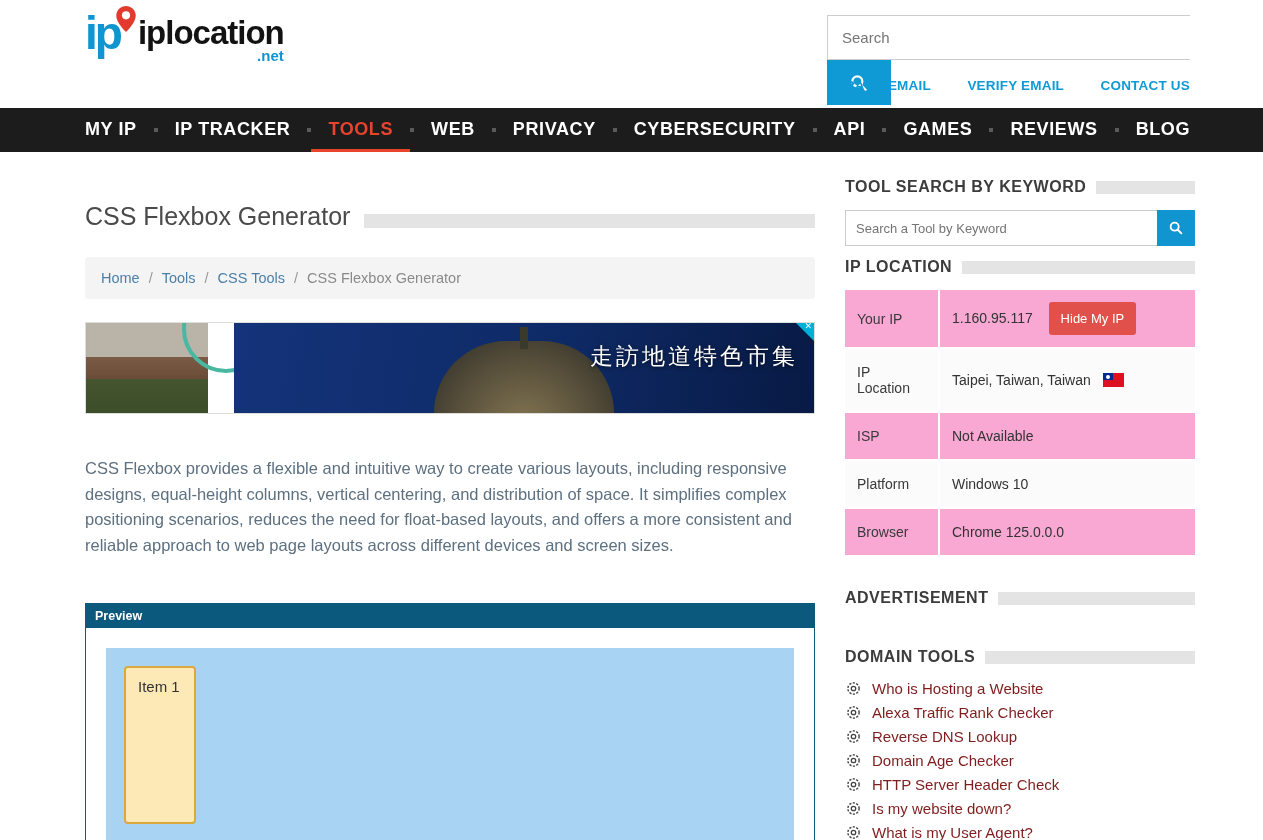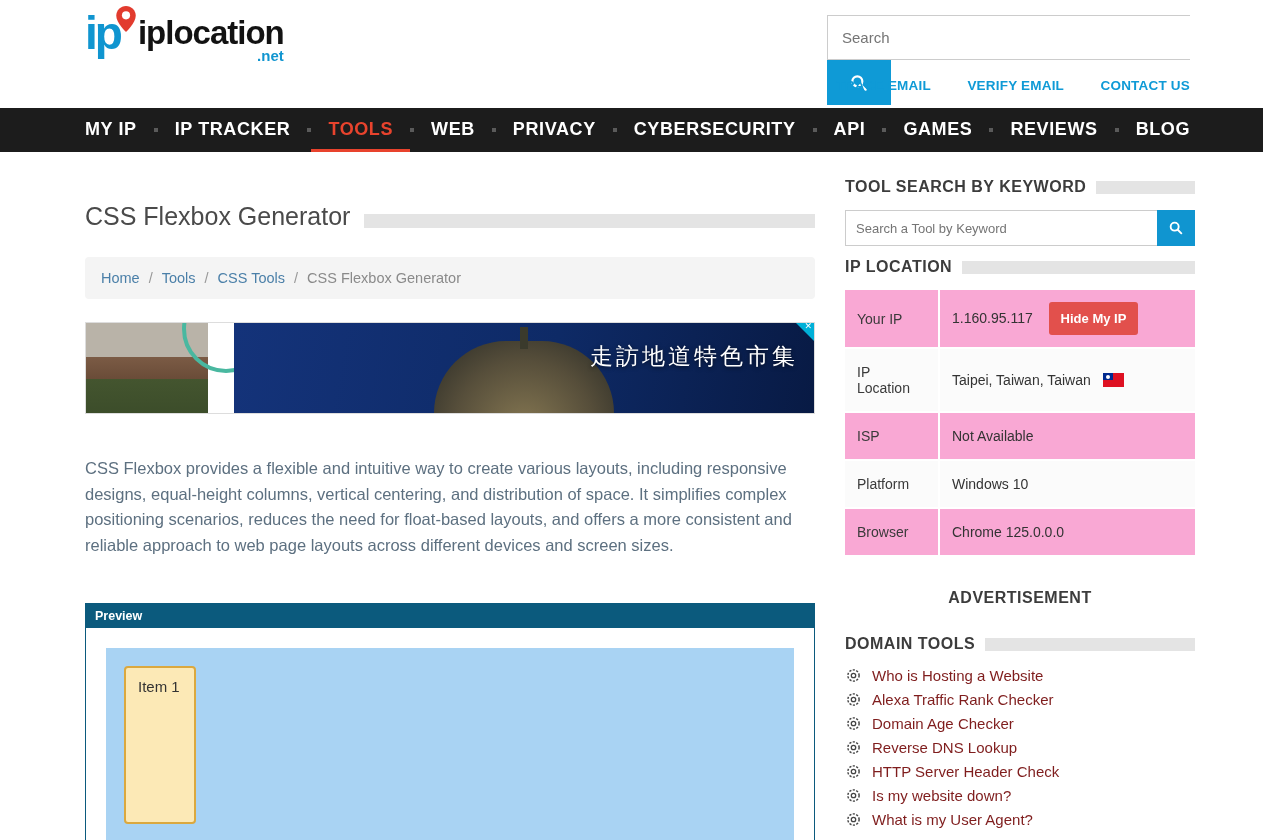--- a/index.html
+++ b/index.html
@@ -92,28 +92,28 @@
     font-size:13px; color:#777; outline:none; font-family:"Liberation Sans", sans-serif; }
   .tool-search button { width:38px; height:36px; background:#1095d0; border:none; cursor:pointer;
     display:flex; align-items:center; justify-content:center; }
 
   .ip-table { width:100%; border-collapse:collapse; margin-bottom:32px; }
   .ip-table td { font-size:14px; color:#333; padding:15px 12px; vertical-align:middle; }
   .ip-table td.lbl { width:94px; border-right:2px solid #fff; color:#3a3a3a; }
   .row-odd  { background:#f9a8d4; border-bottom:2px solid #fff; }
   .row-even { background:#fbfbfb; border-bottom:2px solid #fff; }
   .row-tall td { padding-top:12px; padding-bottom:12px; }
-  .hide-ip { background:#e2504c; color:#fff; font-weight:700; font-size:13px; border:none; border-radius:3px;
+  .hide-ip { background:#e2504c; color:#fff; font-weight:400; font-size:13px; border:none; border-radius:3px;
     padding:9px 12px; margin-left:12px; cursor:pointer; font-family:"Liberation Sans", sans-serif; }
   .flag { display:inline-block; width:21px; height:14px; background:#de1122; position:relative;
     vertical-align:-2px; margin-left:8px; }
   .flag-canton { position:absolute; left:0; top:0; width:10px; height:7px; background:#002a8f; }
   .flag-sun { position:absolute; left:3px; top:1.5px; width:4px; height:4px; background:#fff; border-radius:50%; }
 
-  .adv-heading { margin-bottom:28px;flex-direction:column; }
+  .adv-heading { margin-bottom:41px; }
   .domain-tools { margin-top:12px; }
   .dt-item { display:flex; align-items:center; margin-bottom:7px; }
   .dt-icon { margin-right:10px; flex:none; display:flex; }
   .dt-item a { color:#7f1d1d; font-size:15px; }
 </style>
 </head>
 <body>
 
 <header class="site-header">
   <a class="logo">
@@ -295,30 +295,30 @@
           </span>
         <a>Alexa Traffic Rank Checker</a>
       </div>
       <div class="dt-item">
         <span class="dt-icon">
             <svg width="17" height="17" viewBox="0 0 20 20">
               <circle cx="10" cy="10" r="6.6" fill="none" stroke="#444" stroke-width="1.7" stroke-dasharray="2.5 1.7"></circle>
               <circle cx="10" cy="10" r="2.6" fill="none" stroke="#444" stroke-width="1.5"></circle>
             </svg>
           </span>
+        <a>Reverse DNS Lookup</a>
+      </div>
+      <div class="dt-item">
+        <span class="dt-icon">
+            <svg width="17" height="17" viewBox="0 0 20 20">
+              <circle cx="10" cy="10" r="6.6" fill="none" stroke="#444" stroke-width="1.7" stroke-dasharray="2.5 1.7"></circle>
+              <circle cx="10" cy="10" r="2.6" fill="none" stroke="#444" stroke-width="1.5"></circle>
+            </svg>
+          </span>
         <a>Domain Age Checker</a>
-      </div>
-      <div class="dt-item">
-        <span class="dt-icon">
-            <svg width="17" height="17" viewBox="0 0 20 20">
-              <circle cx="10" cy="10" r="6.6" fill="none" stroke="#444" stroke-width="1.7" stroke-dasharray="2.5 1.7"></circle>
-              <circle cx="10" cy="10" r="2.6" fill="none" stroke="#444" stroke-width="1.5"></circle>
-            </svg>
-          </span>
-        <a>Reverse DNS Lookup</a>
       </div>
       <div class="dt-item">
         <span class="dt-icon">
             <svg width="17" height="17" viewBox="0 0 20 20">
               <circle cx="10" cy="10" r="6.6" fill="none" stroke="#444" stroke-width="1.7" stroke-dasharray="2.5 1.7"></circle>
               <circle cx="10" cy="10" r="2.6" fill="none" stroke="#444" stroke-width="1.5"></circle>
             </svg>
           </span>
         <a>HTTP Server Header Check</a>
       </div>

